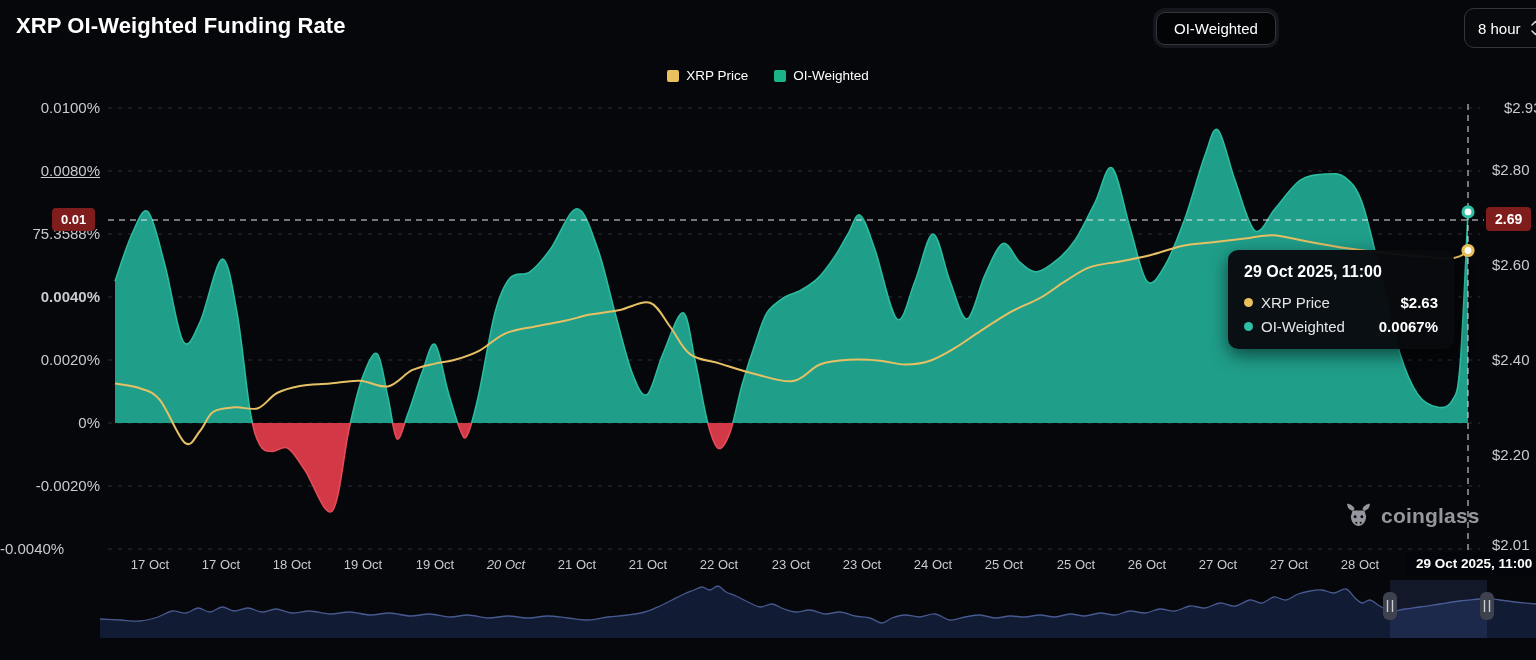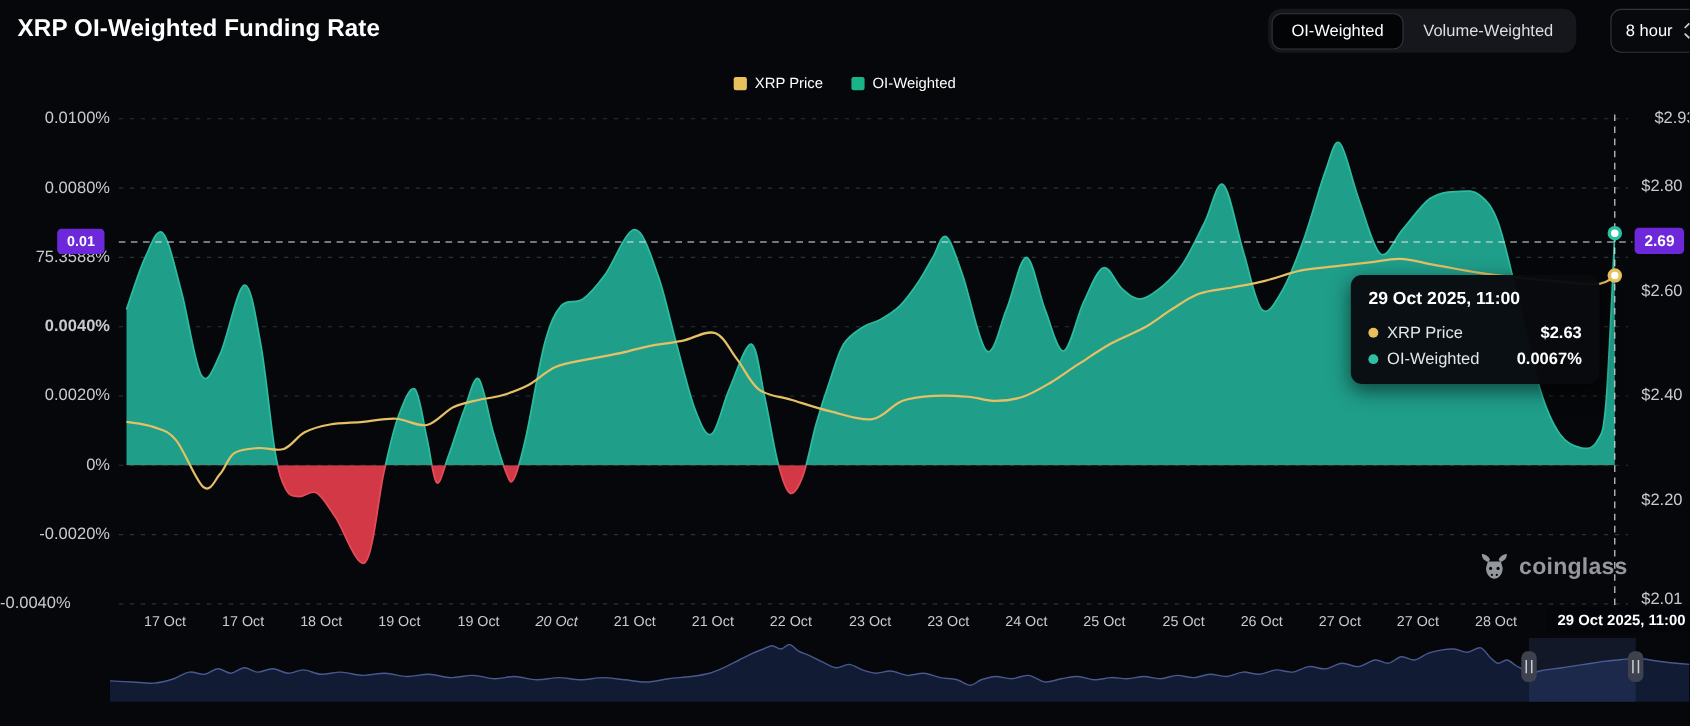--- a/index.html
+++ b/index.html
@@ -14,21 +14,21 @@
   .interval{position:absolute;left:1464px;top:8px;height:40px;width:95px;border:1px solid #33363e;
             border-radius:10px;display:flex;align-items:center;gap:9px;padding:0 13px;box-sizing:border-box;
             font-size:15px;color:#fff;cursor:pointer;background:#08090c;}
   .legend{position:absolute;left:0;right:0;top:68px;display:flex;justify-content:center;gap:26px;
           align-items:center;font-size:13.5px;color:#fff;}
   .legend-item{display:flex;align-items:center;gap:7px;cursor:pointer;}
   .swatch{width:12px;height:12px;border-radius:2px;display:inline-block;}
   #chart-svg{position:absolute;left:0;top:0;z-index:1;}
   .axis-label{position:absolute;font-size:15px;color:#c7cace;white-space:nowrap;z-index:2;}
   .x-label{position:absolute;font-size:13px;color:#c7cace;width:90px;text-align:center;top:557px;z-index:2;}
-  .axis-badge{position:absolute;background:#6d28d9;color:#fff;font-weight:700;font-size:13px;
+  .axis-badge{position:absolute;background:#7f1d1d;color:#fff;font-weight:700;font-size:13px;
               padding:4px 9px;border-radius:4px;z-index:4;white-space:nowrap;}
   .badge-right{left:1486px;top:207px;font-size:14px;}
   .badge-left{left:52px;top:208px;}
   .badge-bottom{left:1406px;top:552px;background:#04050a;font-size:13.5px;padding:4px 10px;}
   .tooltip{position:absolute;left:1228px;top:250px;width:226px;box-sizing:border-box;z-index:5;
            background:rgba(8,10,14,0.97);border-radius:10px;padding:13px 16px 14px 16px;
            box-shadow:0 6px 18px rgba(0,0,0,.55);}
   .tooltip-title{font-size:16px;font-weight:700;margin-bottom:13px;}
   .tooltip-row{display:flex;align-items:center;gap:8px;font-size:15px;color:#e3e5e9;margin-top:7px;}
   .tooltip-row .dot{width:9px;height:9px;border-radius:50%;flex:0 0 auto;}
@@ -38,21 +38,20 @@
 </style>
 </head>
 <body>
 
 <div class="stage">
 
   <div class="page-title">XRP OI-Weighted Funding Rate</div>
 
   <div class="segmented">
     <button class="seg-btn active">OI-Weighted</button>
-    <button class="seg-btn">Volume-Weighted</button>
   </div>
 
   <div class="interval">
     <span>8 hour</span>
     <svg width="11" height="18" viewBox="0 0 11 18">
       <polyline points="2,6 5.5,2.5 9,6" fill="none" stroke="#cfd2d6" stroke-width="1.6" stroke-linecap="round" stroke-linejoin="round"></polyline>
       <polyline points="2,12 5.5,15.5 9,12" fill="none" stroke="#cfd2d6" stroke-width="1.6" stroke-linecap="round" stroke-linejoin="round"></polyline>
     </svg>
   </div>
 
@@ -103,21 +102,21 @@
       </g>
       <g>
         <rect x="1480" y="592" width="14" height="28" rx="6" fill="#3d424e"></rect>
         <line x1="1484.5" y1="600" x2="1484.5" y2="612" stroke="#c9ccd2" stroke-width="1.4"></line>
         <line x1="1489.5" y1="600" x2="1489.5" y2="612" stroke="#c9ccd2" stroke-width="1.4"></line>
       </g>
     </svg>
 
   <div id="left-axis">
       <div class="axis-label" style="left: 0px; width: 100px; text-align: right; top: 99px;">0.0100%</div>
-      <div class="axis-label" style="left: 0px; width: 100px; text-align: right; top: 162px;">0.0080%</div>
+      <div class="axis-label" style="left: 0px; width: 100px; text-align: right; top: 162px; text-decoration: underline;">0.0080%</div>
       <div class="axis-label" style="left: 0px; width: 100px; text-align: right; top: 225px;">75.3588%</div>
       <div class="axis-label" style="left: 0px; width: 100px; text-align: right; top: 288px; font-weight: bold;">0.0040%</div>
       <div class="axis-label" style="left: 0px; width: 100px; text-align: right; top: 351px;">0.0020%</div>
       <div class="axis-label" style="left: 0px; width: 100px; text-align: right; top: 414px;">0%</div>
       <div class="axis-label" style="left: 0px; width: 100px; text-align: right; top: 477px;">-0.0020%</div>
       <div class="axis-label" style="left: 0px; width: 100px; text-align: left; top: 540px;">-0.0040%</div>
     </div>
   <div id="right-axis">
       <div class="axis-label" style="left: 1504px; top: 99px;">$2.93</div>
       <div class="axis-label" style="left: 1492px; top: 160.75px;">$2.80</div>

